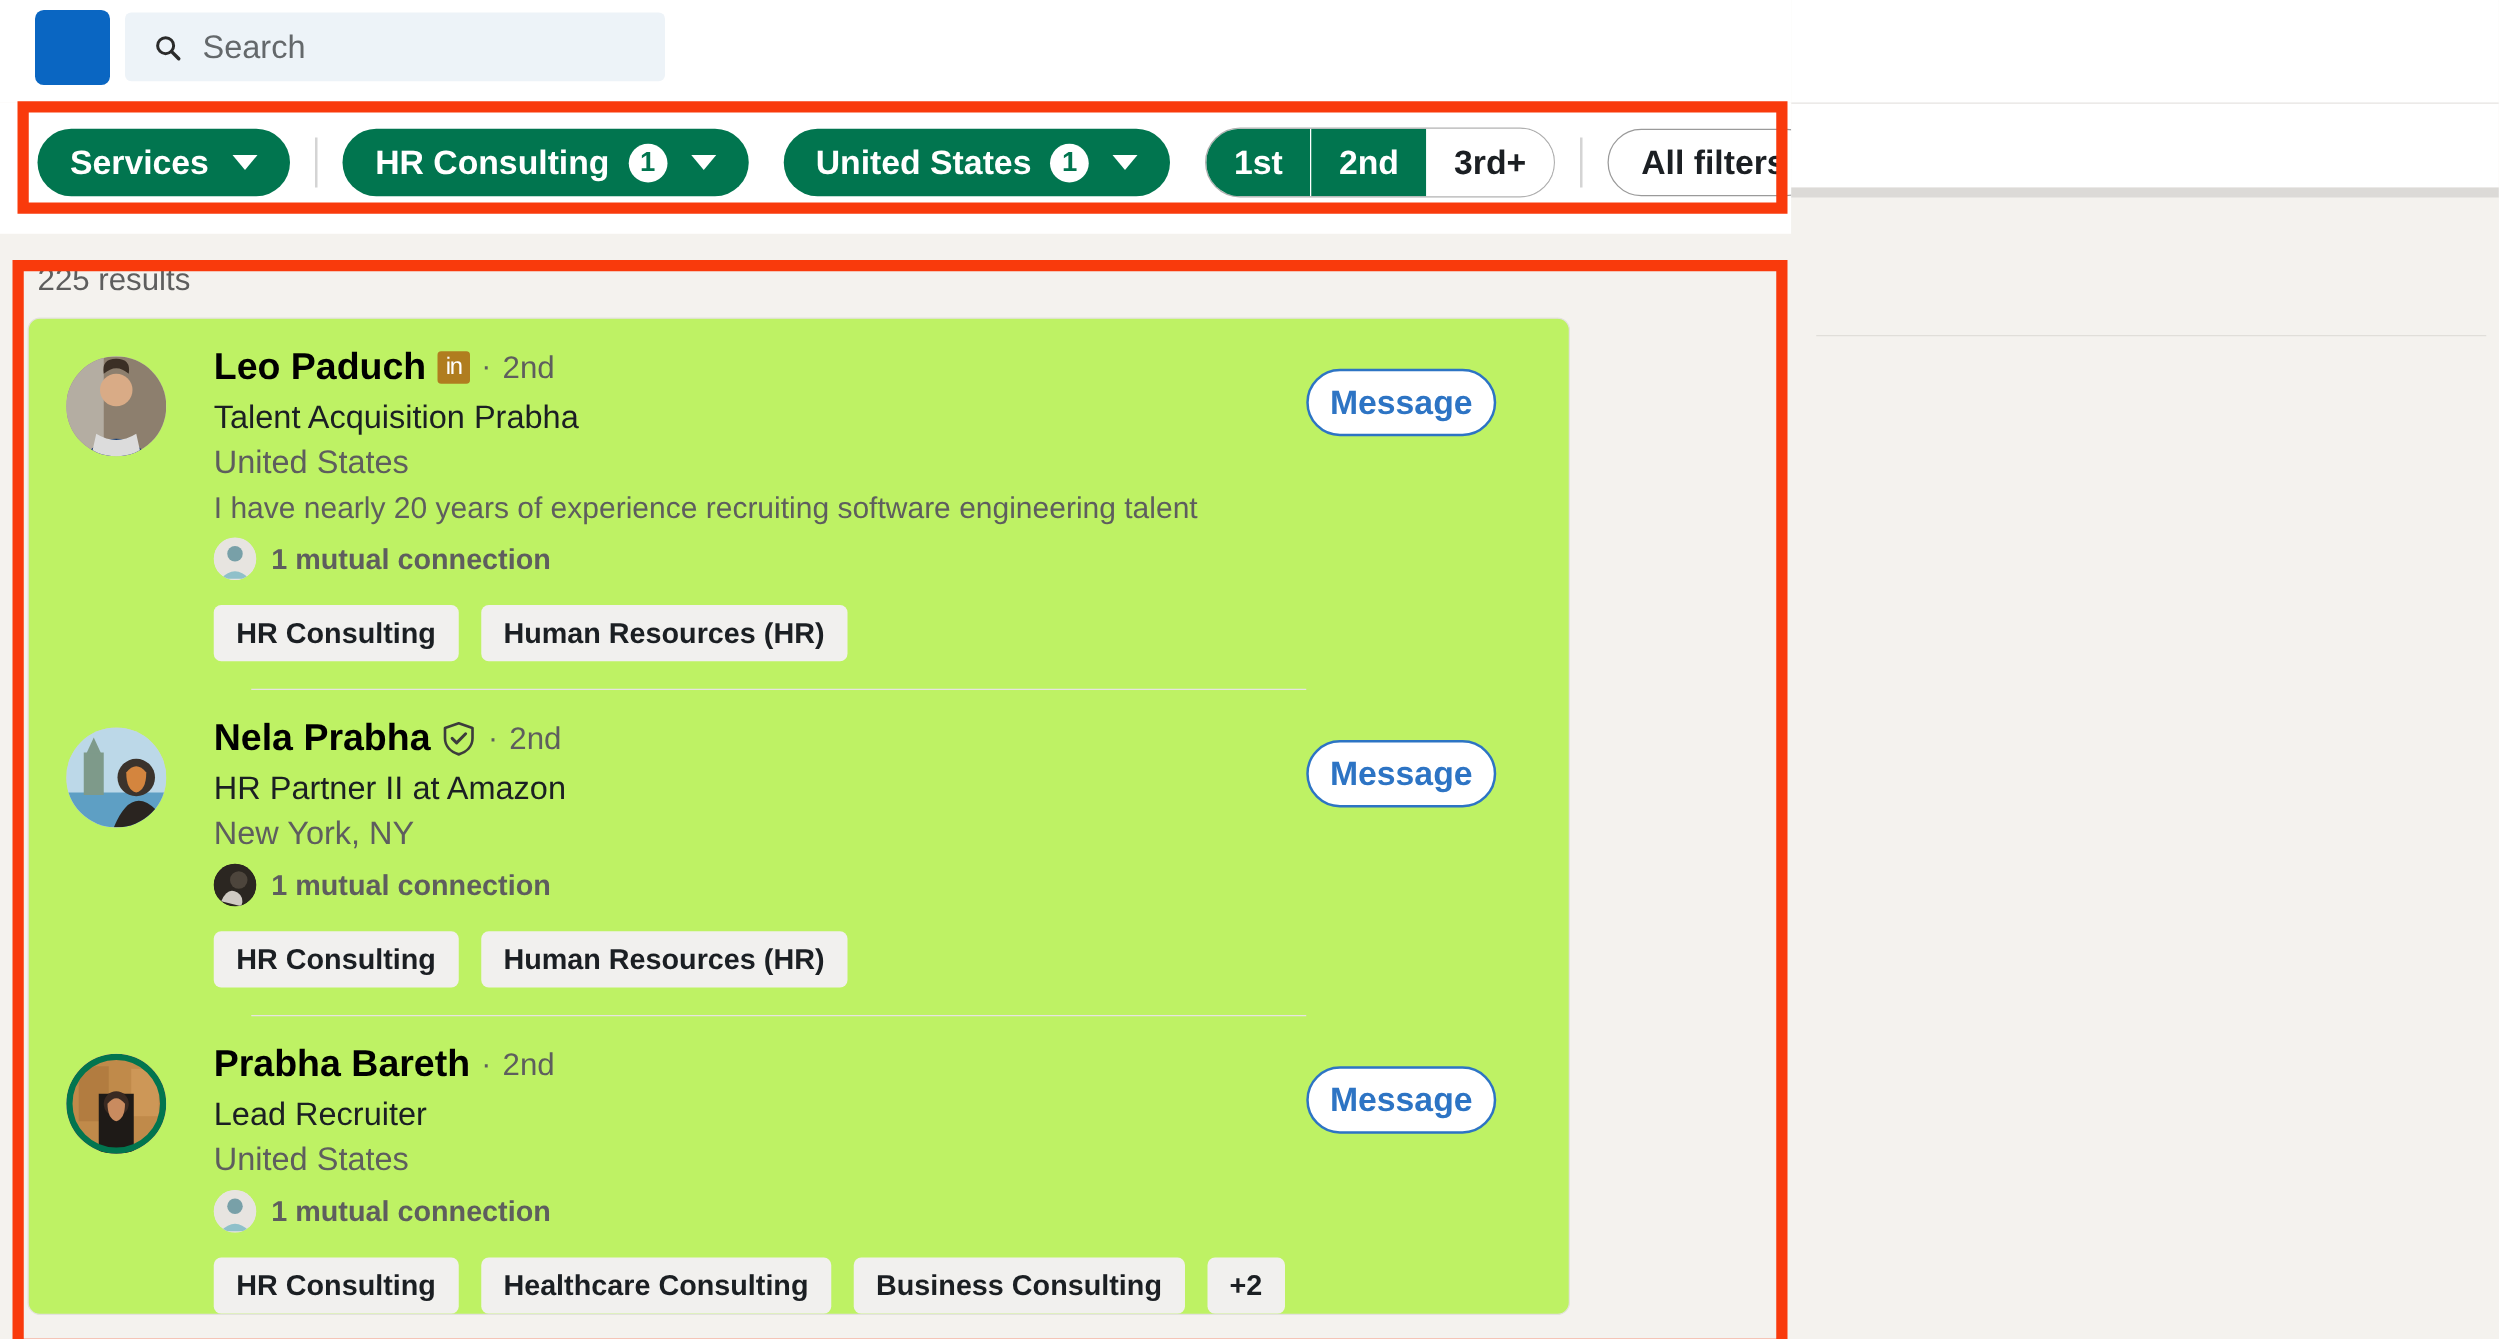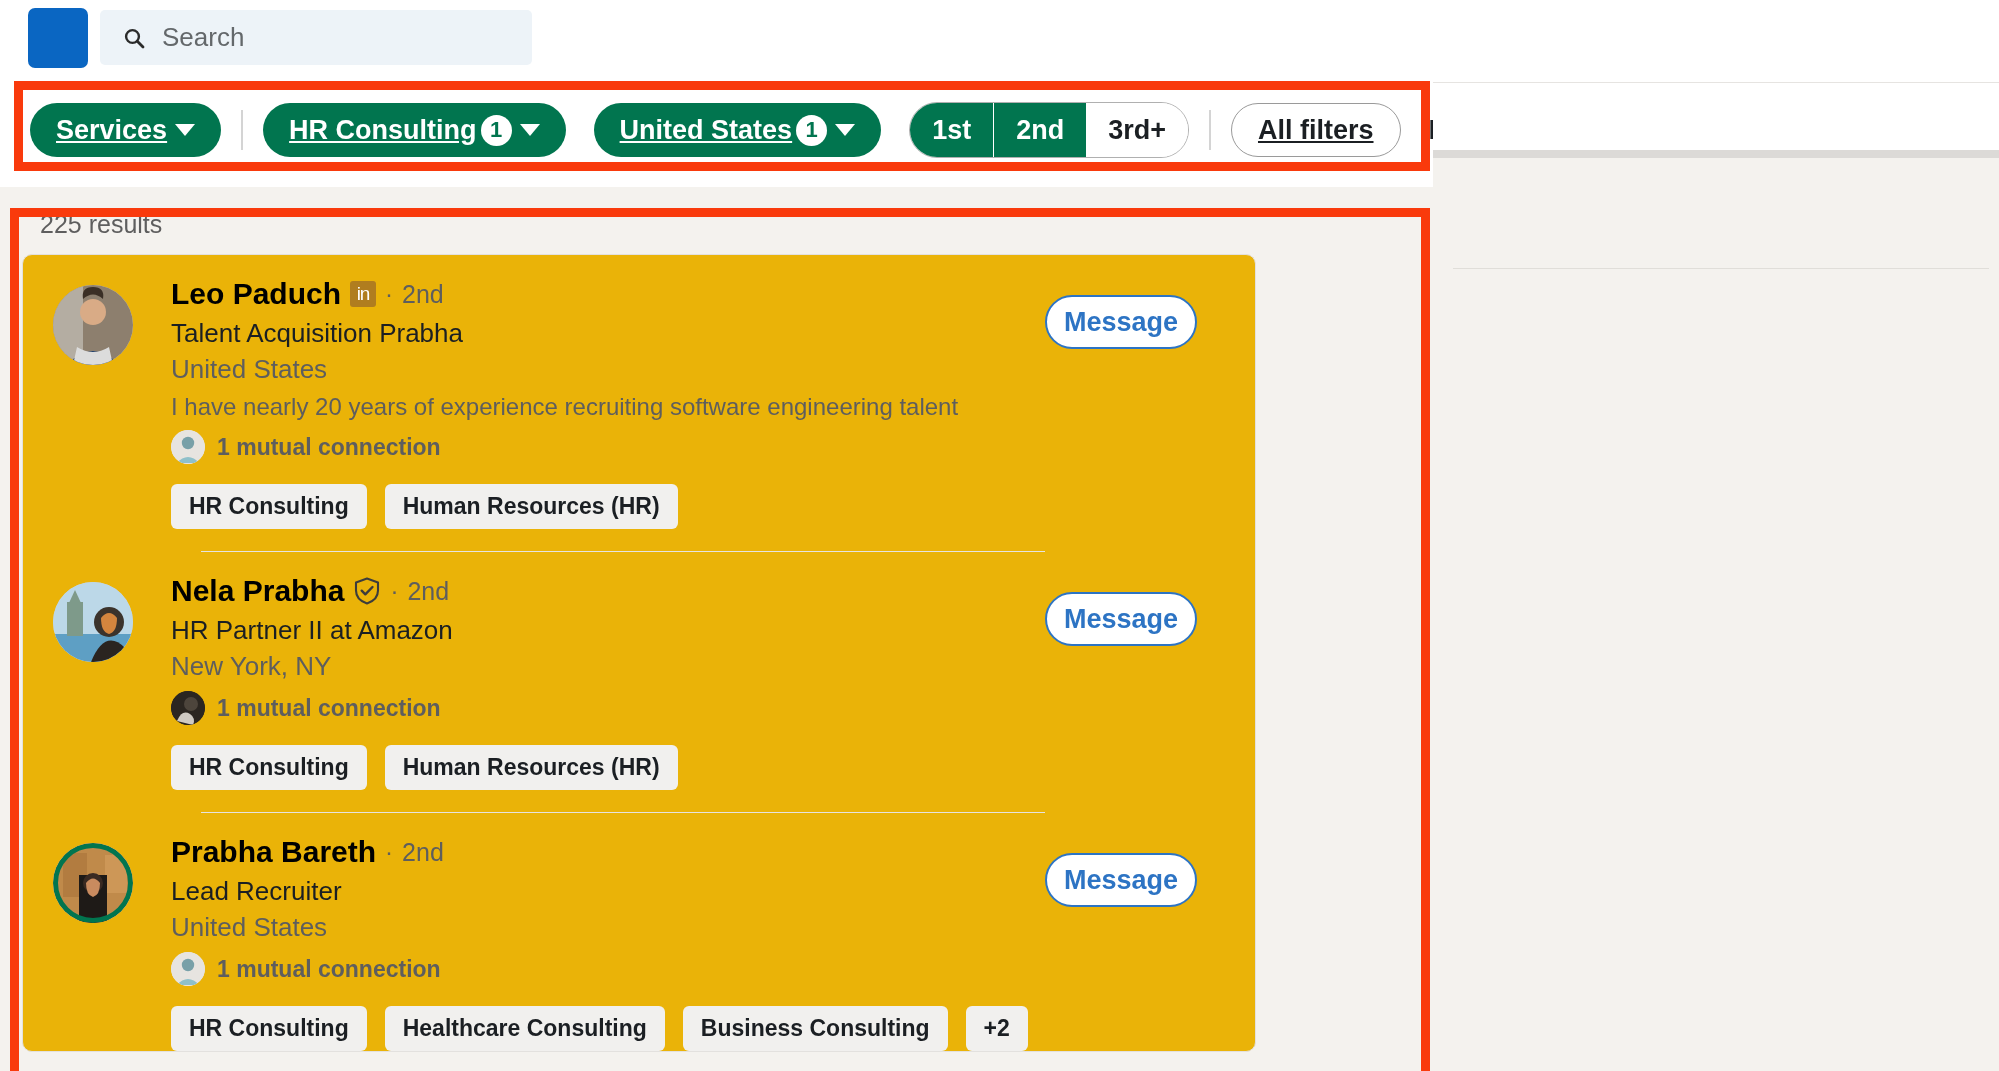--- a/index.html
+++ b/index.html
@@ -35,25 +35,25 @@
   
   .filterbar {
     position:absolute; left:0; top:82px; width:1433px; height:105px;
     background:#fff;
   }
   .filter-row {
     position:absolute; left:30px; top:20px;
     display:flex; align-items:center; gap:0;
   }
   .pill {
-    display:flex; align-items:center; gap:4px;
+    display:flex; align-items:center; gap:15px;
     height:54px; padding:0 26px;
     border-radius:30px;
     font-size:27px; font-weight:bold;
-    white-space:nowrap; cursor:pointer;text-decoration:underline;
+    white-space:nowrap; cursor:pointer;
   }
   .pill-green { background:#01754f; color:#fff; }
   .pill-white {
     background:#fff; color:#1b1f23;
     border:1.5px solid #9a9a9a;
   }
   .count-badge {
     background:#fff; color:#01754f;
     width:31px; height:31px; border-radius:50%;
     font-size:22px; font-weight:bold;
@@ -86,26 +86,26 @@
     font-size:28px; font-weight:bold; color:#1b1f23;
     margin-left:28px; cursor:pointer; white-space:nowrap;
   }
 
   
   .results-area {
     position:absolute; left:0; top:196px; width:1432px; bottom:0;
     background:#f4f2ee;
   }
   .results-count {
-    position:absolute; left:40px; top:14px;
+    position:absolute; left:30px; top:14px;
     font-size:25px; color:#5e5e5e;
   }
   .results-list {
     position:absolute; left:22px; top:58px; width:1234px;
-    background:#eab308; border:1px solid #e3e1de; border-radius:10px;
+    background:#bef264; border:1px solid #e3e1de; border-radius:10px;
     overflow:hidden;
   }
   .result-card {
     position:relative;
     padding:22px 30px 0 30px;
     display:flex;
   }
   .avatar-col { width:110px; flex:0 0 110px; padding-top:8px; position:relative; }
   .avatar {
     width:80px; height:80px; border-radius:50%;

